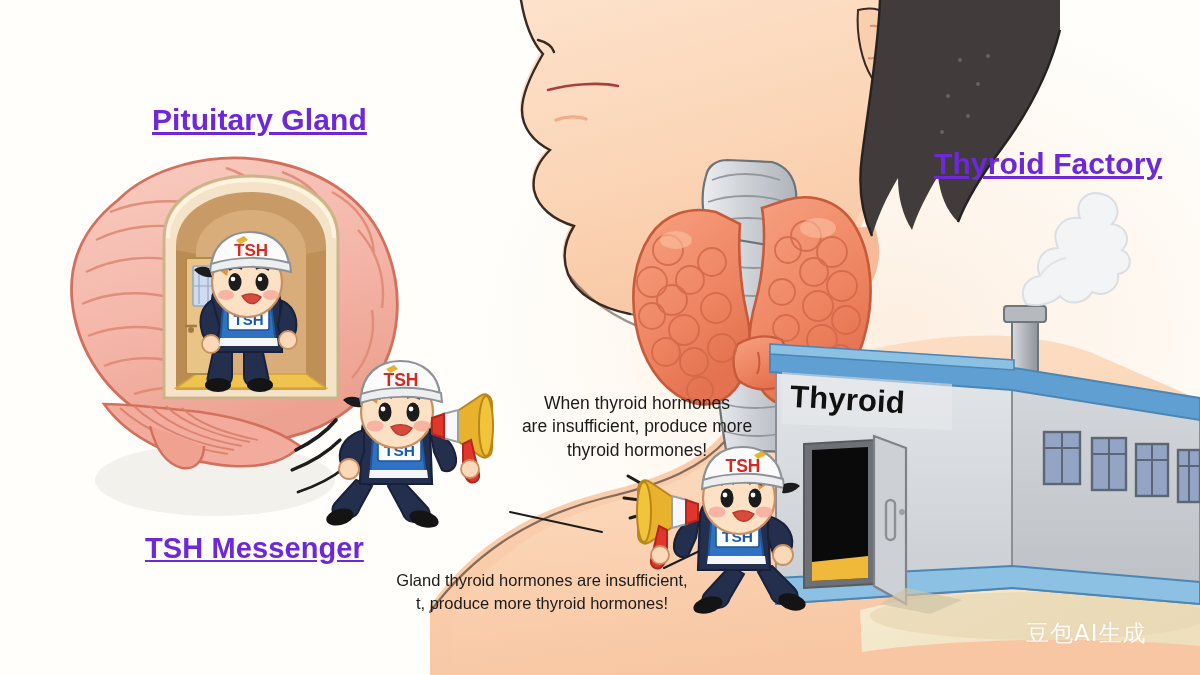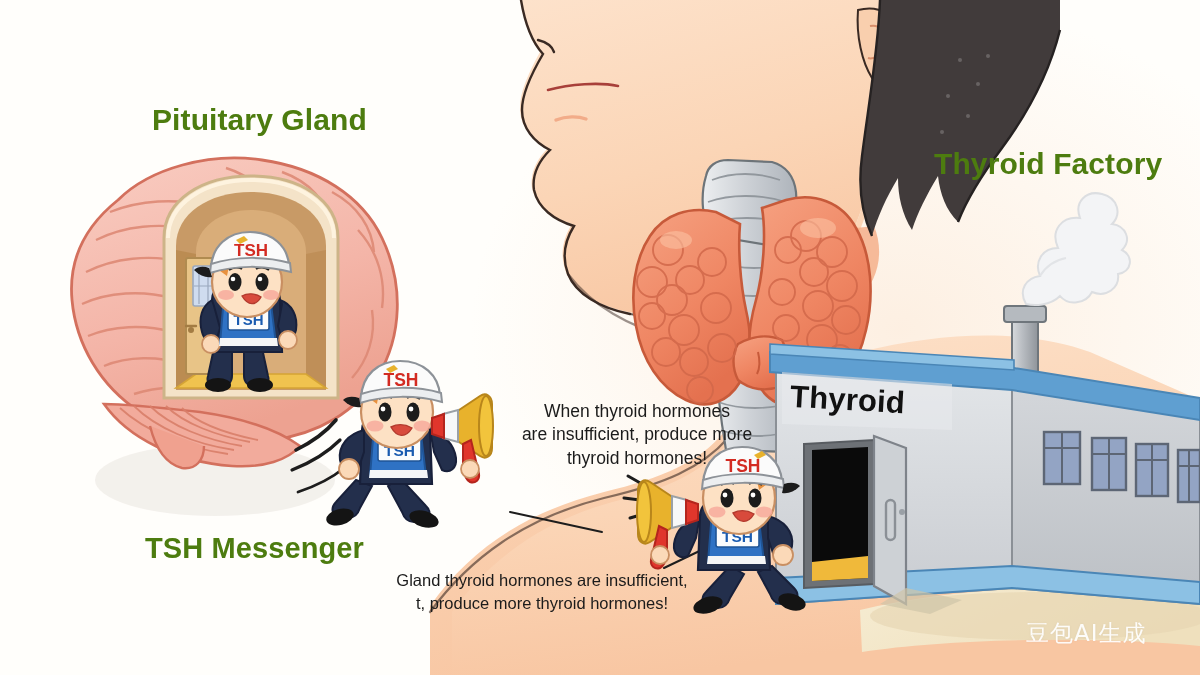--- a/index.html
+++ b/index.html
@@ -15,40 +15,41 @@
   }
 
   
   .abs { position: absolute; }
   .noevt { pointer-events: none; }
   svg { display: block; overflow: visible; }
 
   
   .label {
     position: absolute;
-    color: #4d7c0f;
+    color: #6d28d9;
     font-weight: 700;
     letter-spacing: 0.1px;
     white-space: nowrap;
+    text-decoration: underline;
   }
   #label-pituitary { left: 152px; top: 103px; font-size: 30px; }
   #label-thyroid-factory { left: 934px; top: 147px; font-size: 30px; }
   #label-tsh-messenger { left: 145px; top: 532px; font-size: 29px; }
 
   
   .speech {
     position: absolute;
     color: #1b1b1b;
     font-size: 17.5px;
     line-height: 1.33;
     text-align: center;
     font-weight: 400;
     white-space: pre-line;
   }
-  #speech-upper { left: 508px; top: 392px; width: 258px; margin-top: 8px; }
+  #speech-upper { left: 508px; top: 392px; width: 258px; }
   #speech-lower { left: 372px; top: 569px; width: 340px; font-size: 16.5px; line-height: 1.42; }
 
   
   #watermark {
     position: absolute;
     left: 1026px; top: 618px;
     font-size: 23px;
     font-weight: 400;
     color: rgba(255,255,255,0.92);
     letter-spacing: 1px;

